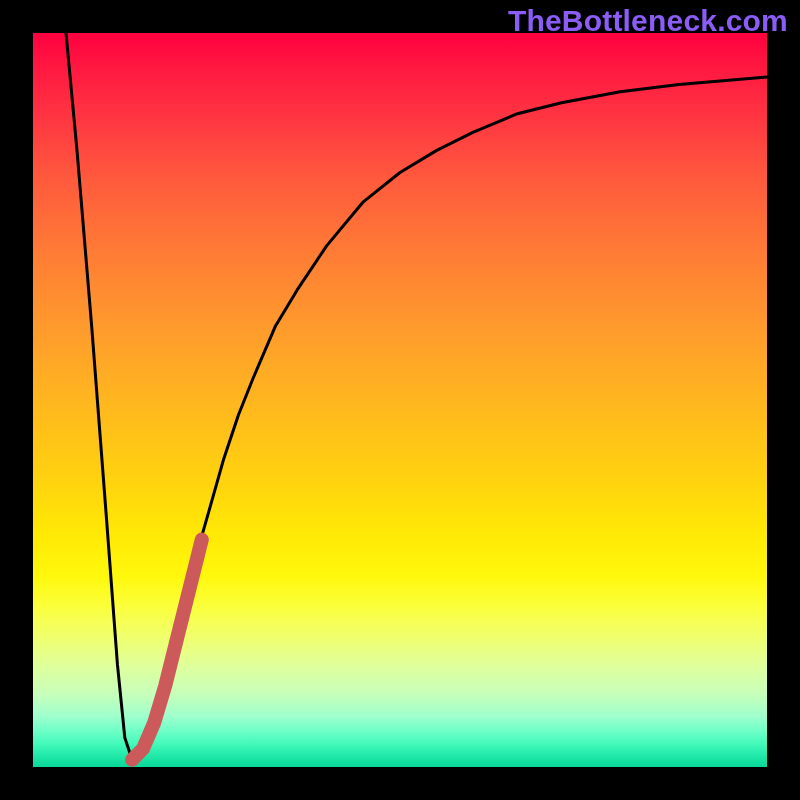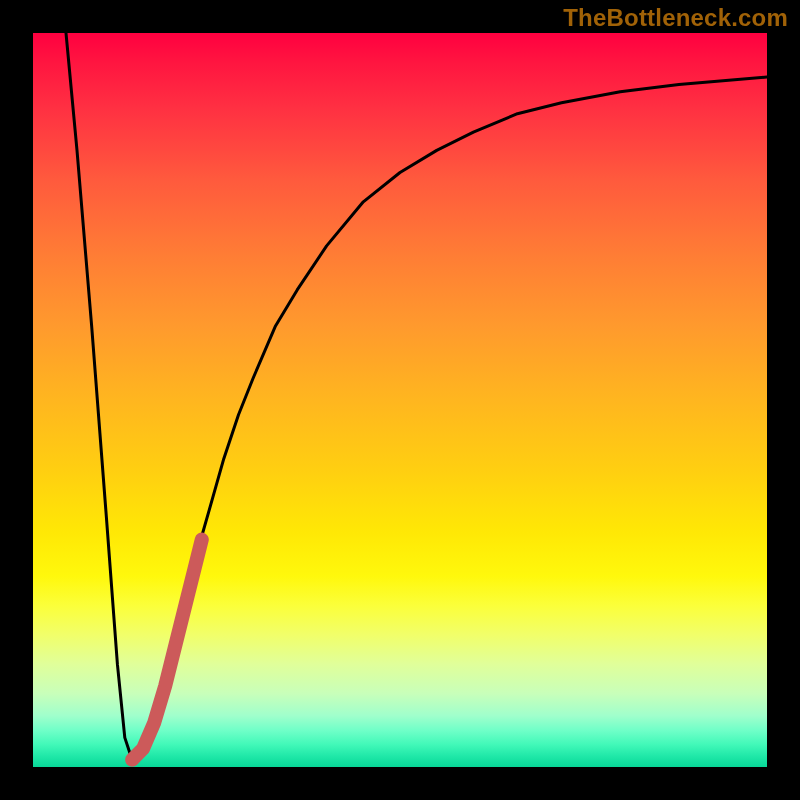--- a/index.html
+++ b/index.html
@@ -54,23 +54,23 @@
   }
   svg.lines {
     position: absolute;
     inset: 0;
   }
   .watermark {
     position: absolute;
     top: 4px;
     right: 12px;
     font-family: Arial, Helvetica, sans-serif;
-    font-size: 24px;
+    font-size: 30px;
     font-weight: 600;
-    color: #a16207;
+    color: #8b5cf6;
     letter-spacing: 0.2px;
   }
 </style>
 </head>
 <body>
 
 <div class="frame">
 
   <div class="watermark">TheBottleneck.com</div>
 

